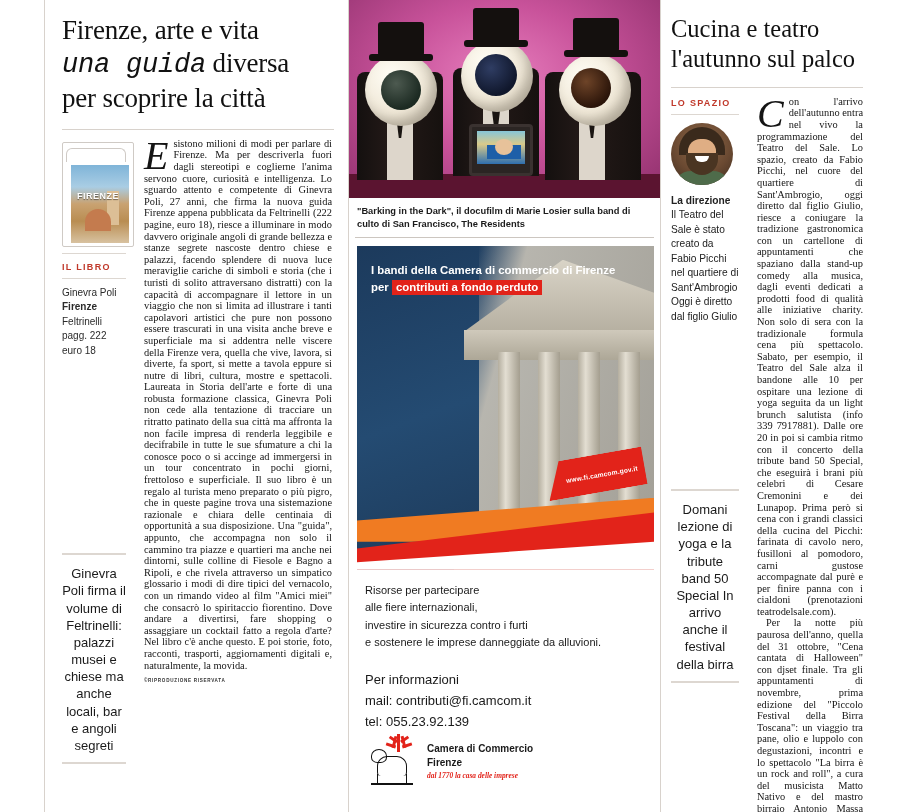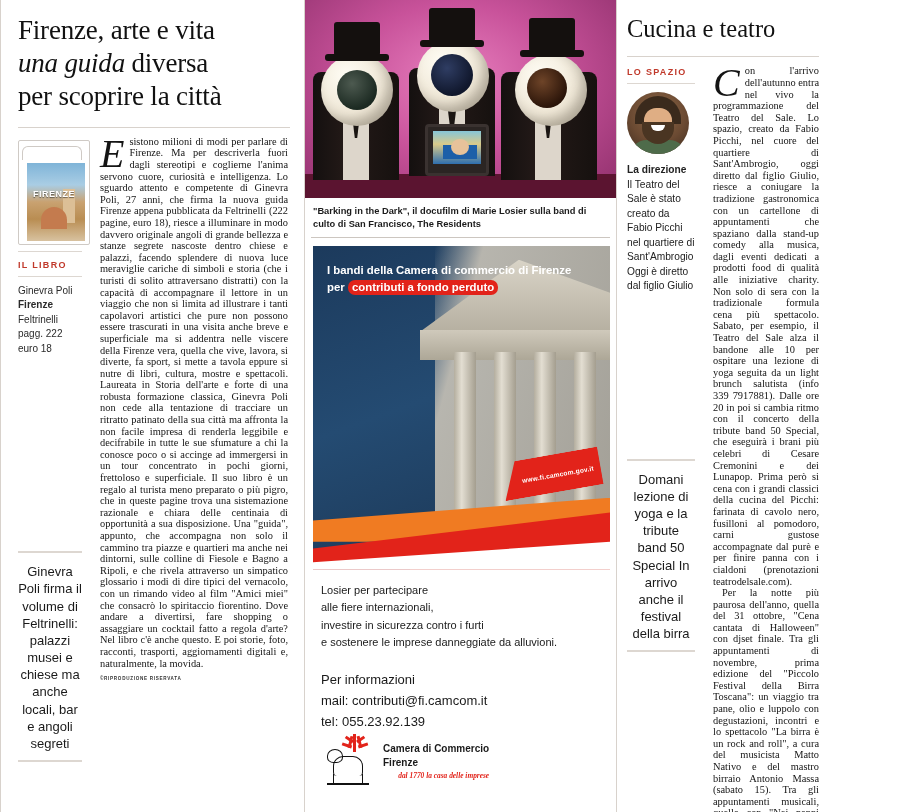--- a/index.html
+++ b/index.html
@@ -4,36 +4,36 @@
 <style>
   * { box-sizing: border-box; margin: 0; padding: 0; }
   body {
     width: 921px; height: 812px;
     background: #ffffff;
     font-family: "Liberation Serif", serif;
     color: #111;
     overflow: hidden;
     position: relative;
   }
-  .page { position: relative; width: 831px; height: 812px; display: flex; }
+  .page { position: relative; width: 831px; height: 812px; display: flex; margin-left: 44px; }
 
   
   .vrule { width: 1px; background: #d8d2cc; flex: 0 0 1px; }
 
   
   .left-section { width: 304px; flex: 0 0 304px; position: relative; padding: 0; }
   .headline {
     font-family: "Liberation Serif", serif;
     font-size: 27px;
     line-height: 1.22;
     color: #111;
     padding: 14px 16px 0 18px;
     letter-spacing: -0.2px;
   }
-  .headline em { font-style: italic; }
+  .headline em { font-style: italic; font-family: Liberation Mono, monospace; }
   .hl-rule { height: 1px; background: #d8d2cc; margin: 14px 14px 0 18px; }
 
   .left-body { display: flex; padding: 0; }
   .left-rail { width: 90px; flex: 0 0 90px; padding: 8px 8px 0 18px; }
   .left-rail-rule { height:1px; background:#ddd7d1; margin: 6px 0 6px 0; }
 
   .bookcover {
     width: 72px; height: 105px; margin-top: 4px;
     border: 1px solid #cfcac5; border-radius: 2px;
     background: #fff; position: relative; overflow: hidden;
@@ -142,21 +142,21 @@
     font-family: "Liberation Sans", sans-serif; font-weight: bold;
     color: #ffffff; font-size: 20px; line-height: 1.18;
     letter-spacing: 0.3px; padding: 24px 10px 0 14px;
   }
   .ad-sub {
     position: relative; z-index: 3;
     font-family: "Liberation Sans", sans-serif; font-weight: bold;
     color: #ffffff; font-size: 11.4px; line-height: 1.5;
     padding: 16px 10px 0 14px;
   }
-  .ad-hl { background: #e2231a; color:#fff; padding: 1px 4px 2px; border-radius: 7px; }
+  .ad-hl { background: #e2231a; color:#fff; padding: 1px 4px 2px; }
   .ad-wedge { position:absolute; left:0; bottom:0; width:100%; height:92px; z-index:2; }
   .wedge-orange { position:absolute; left:0; bottom:28px; width:100%; height:44px;
      background:#f07b22; clip-path: polygon(0 52%, 100% 0, 100% 100%, 0 100%); }
   .wedge-red { position:absolute; left:0; bottom:0; width:100%; height:62px;
      background:#e2231a; clip-path: polygon(0 66%, 100% 8%, 100% 100%, 0 100%); }
   .wedge-white { position:absolute; left:0; bottom:0; width:100%; height:34px;
      background:#ffffff; clip-path: polygon(0 78%, 100% 18%, 100% 100%, 0 100%); }
   .ad-url-flag { position:absolute; right:6px; bottom:86px; z-index: 6;
      background:#e2231a; padding: 9px 7px 11px 20px;
      transform: rotate(-10deg); transform-origin: right bottom;
@@ -179,21 +179,21 @@
   .marzocco-legs { position:absolute; left:12px; top:38px; width:30px; height:10px;
      border-left:1.6px solid #111; border-right:1.6px solid #111;}
   .marzocco-base { position:absolute; left:6px; top:47px; width:42px; height:2px; background:#111; }
   .marzocco-head { position:absolute; left:6px; top:13px; width:16px; height:14px;
      border:1.6px solid #111; border-radius:50% 50% 40% 40%; background:#fff; }
   .giglio { position:absolute; left:20px; top:-2px; width:28px; height:22px; }
   .giglio i { position:absolute; background:#e2231a; display:block; }
   .ad-logo-text { padding-left: 6px; padding-top: 6px; }
   .ad-logo-text .l1 { font-family:"Liberation Sans", sans-serif; font-size:10px; font-weight:bold; color:#1a1a1a; line-height:1.35;}
   .ad-logo-text .l3 { font-family:"Liberation Serif", serif; font-style:italic; font-weight:bold;
-     font-size:7.4px; color:#e2231a; margin-top:2px;text-align:right; }
+     font-size:7.4px; color:#e2231a; margin-top:2px; }
 
   
   .right-section { width: 303px; flex: 1 1 auto; position: relative; }
   .right-headline {
     font-family:"Liberation Serif", serif; font-size:24.5px; line-height:1.24;
     padding: 14px 12px 0 10px; color:#111;
   }
   .right-headline .script { font-family:"Liberation Serif", serif; font-style:italic; letter-spacing:.3px;}
   .right-body { display:flex; }
   .right-rail { width: 86px; flex: 0 0 86px; padding: 8px 8px 0 10px; }
@@ -336,21 +336,21 @@
           <div class="wedge-orange"></div>
           <div class="wedge-red"></div>
           <div class="wedge-white"></div>
         </div>
         <div class="ad-url-flag">
           <span>www.fi.camcom.gov.it</span>
         </div>
       </div>
 
       <div class="ad-bottom">
-        <div class="ad-body" style="white-space:pre-line">Losier per partecipare
+        <div class="ad-body" style="white-space:pre-line">Risorse per partecipare
 alle fiere internazionali,
 investire in sicurezza contro i  furti
 e sostenere le imprese danneggiate da alluvioni.</div>
         <div class="ad-contact" style="white-space:pre-line">Per informazioni
 mail: contributi@fi.camcom.it
 tel: 055.23.92.139</div>
         <div class="ad-logo-row">
           <div class="ad-logo-mark">
             <div class="giglio">
               <i style="left:12px; top:0; width:3px; height:18px;"></i>
@@ -374,20 +374,21 @@
         </div>
       </div>
     </div>
   </div>
 
   <div class="vrule"></div>
 
   <div class="right-section">
     <div class="right-headline">
       <div>Cucina e teatro</div>
+      <div>l'autunno sul palco</div>
     </div>
     <div class="hl-rule" style="margin:12px 12px 0 10px"></div>
 
     <div class="right-body">
       <div class="right-rail">
         <div class="kicker" style="margin-top:2px">LO SPAZIO</div>
         <div class="left-rail-rule"></div>
         <div class="avatar">
           <div class="shoulder"></div>
           <div class="hair"></div>

